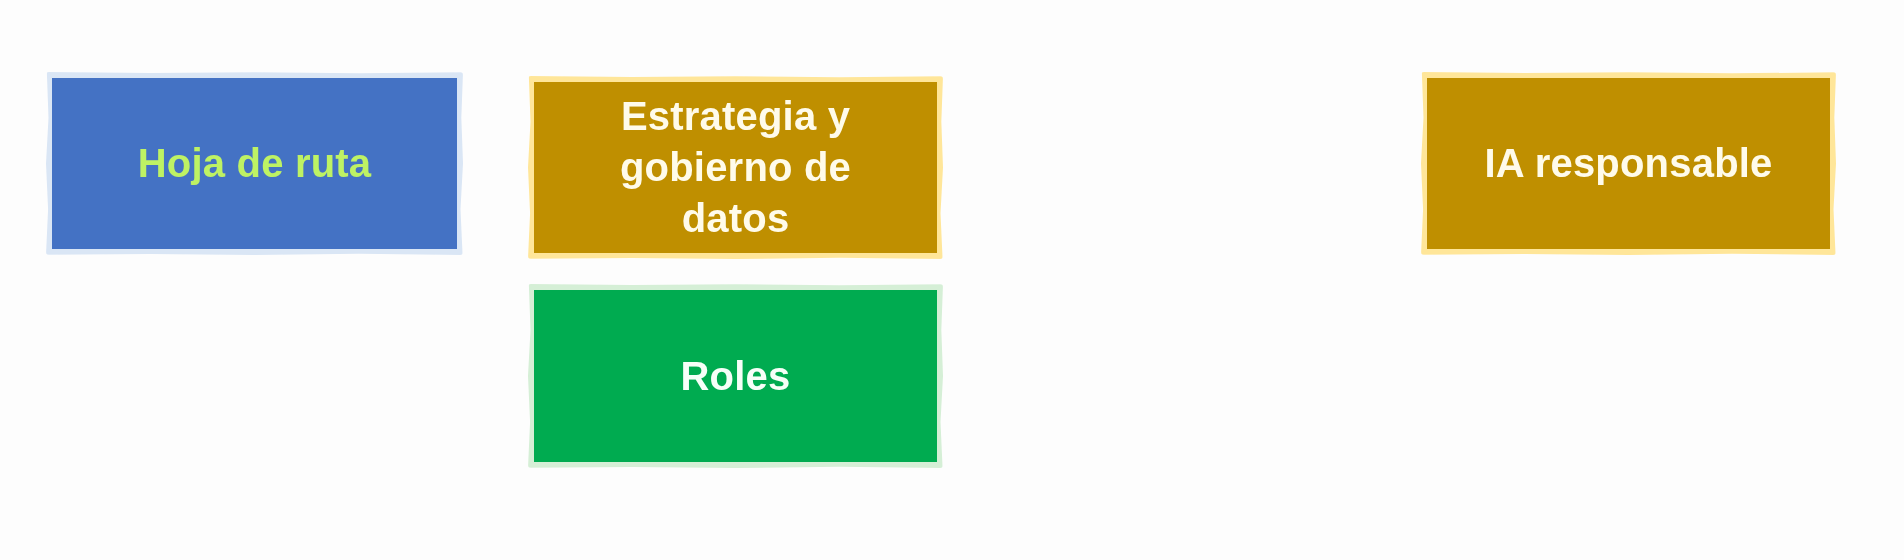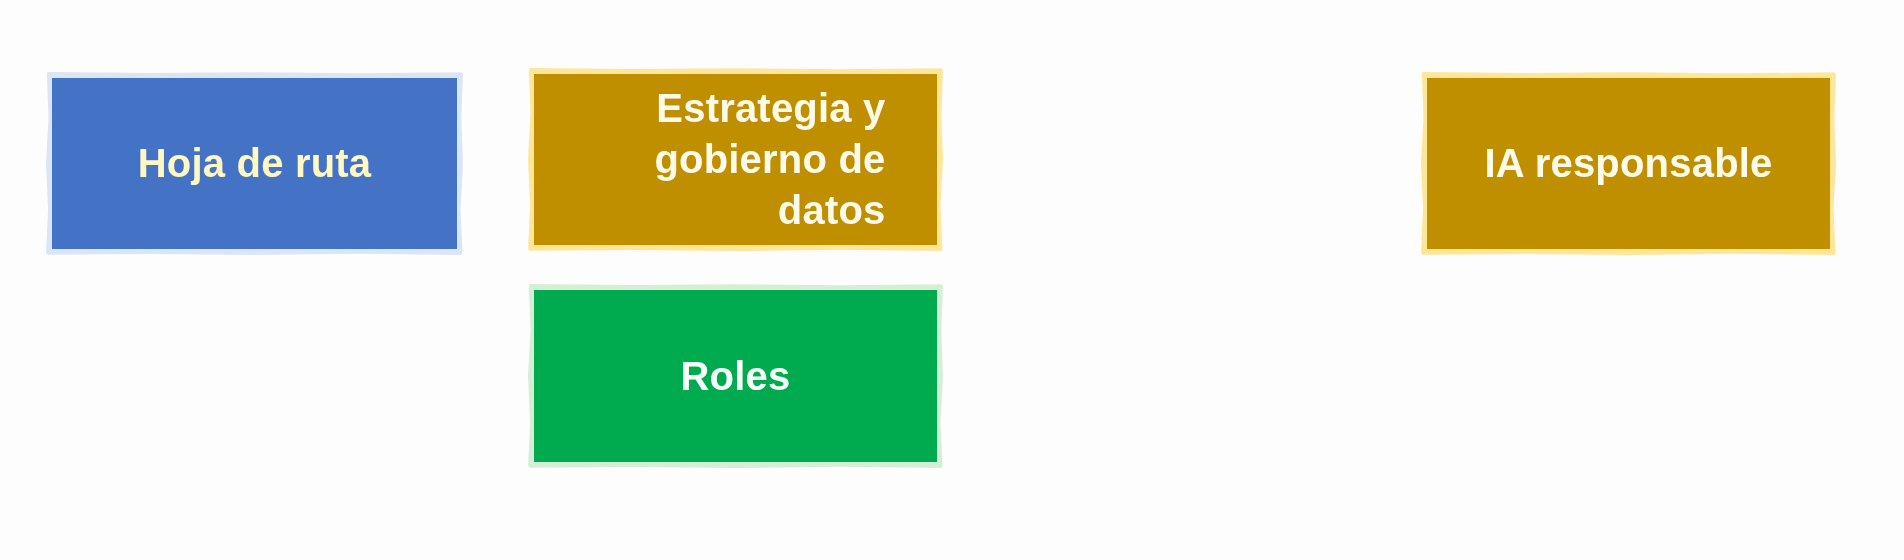--- a/index.html
+++ b/index.html
@@ -35,40 +35,40 @@
       clip-path: polygon(0.2% 0%, 25% 0.6%, 50% 0.1%, 75% 0.7%, 100% 0.2%,
                          99.6% 25%, 100% 50%, 99.4% 75%, 99.9% 100%,
                          75% 99.3%, 50% 100%, 25% 99.5%, 0% 99.8%,
                          0.5% 75%, 0% 50%, 0.6% 25%);
     }
     .tile.blue  { background: #4472c4; border-color: #dae6f5; }
     .tile.gold  { background: #bf8f00; border-color: #ffe699; }
     .tile.green { background: #00ab50; border-color: #d5efd6; }
 
     .tile .label {
-      color: #fef9c3;
+      color: #bef264;
       font-weight: bold;
       font-size: 40px;
       line-height: 51px;
       letter-spacing: 0.2px;
       padding: 0 24px;
     }
     .tile.gold .label { color: #fffbea; }
     .tile.green .label { color: #f6fff8; }
   </style>
 </head>
 <body>
 
 <div class="grid">
 
   <div class="tile blue" style="left:46px; top:72px; width:417px; height:183px;">
     <span class="label">Hoja de ruta</span>
   </div>
 
-  <div class="tile gold" style="left:528px; top:68px; width:415px; height:183px;text-align:right;">
+  <div class="tile gold" style="left:528px; top:76px; width:415px; height:183px;">
     <span class="label" style="max-width:300px;">Estrategia y gobierno de datos</span>
   </div>
 
 
   <div class="tile gold" style="left:1421px; top:72px; width:415px; height:183px;">
     <span class="label">IA responsable</span>
   </div>
 
 
   <div class="tile green" style="left:528px; top:284px; width:415px; height:184px;">

